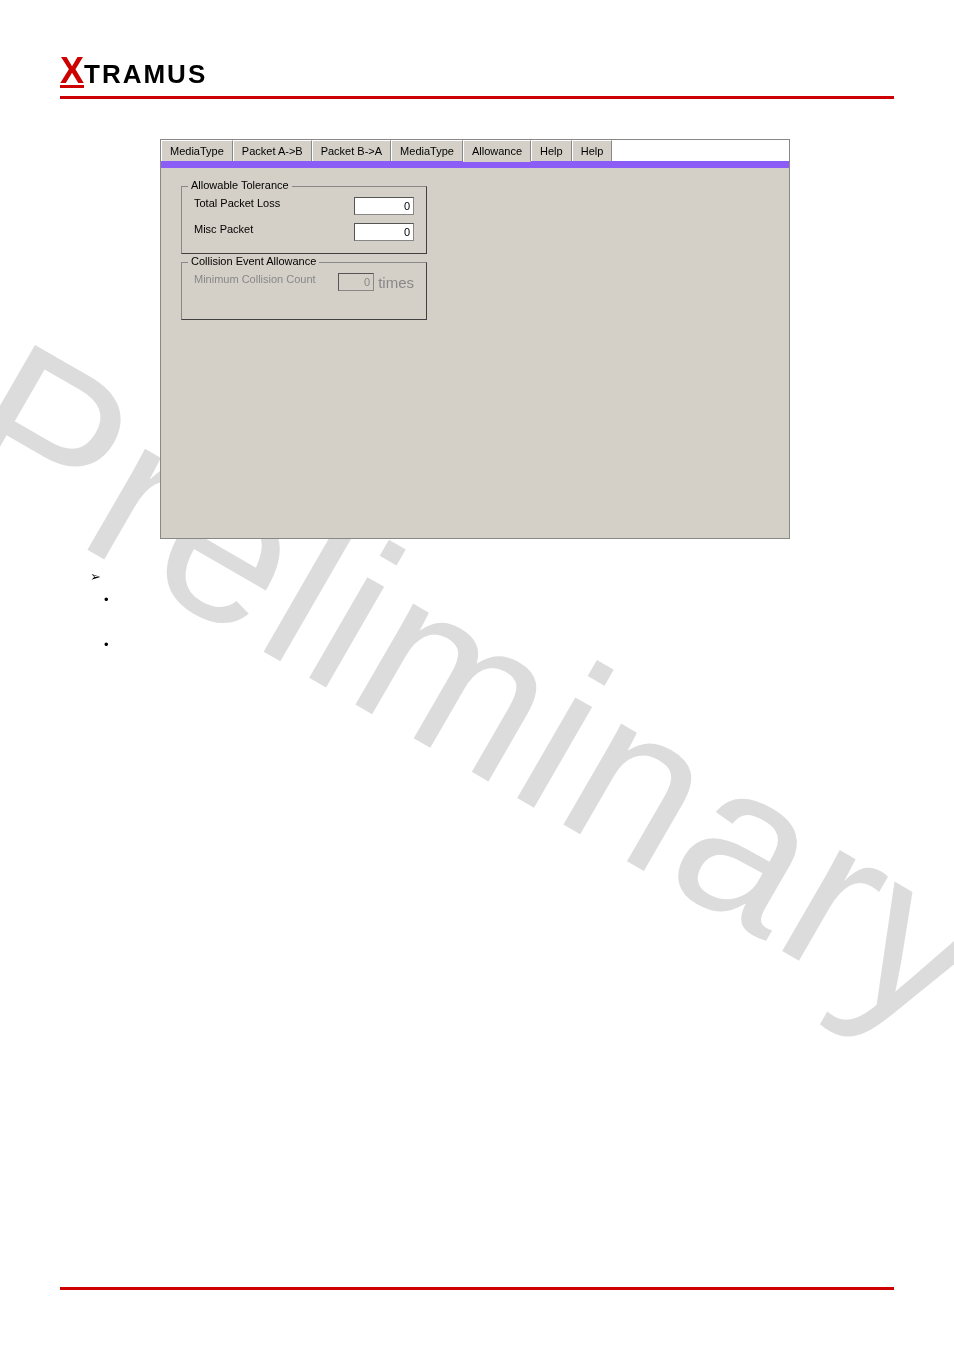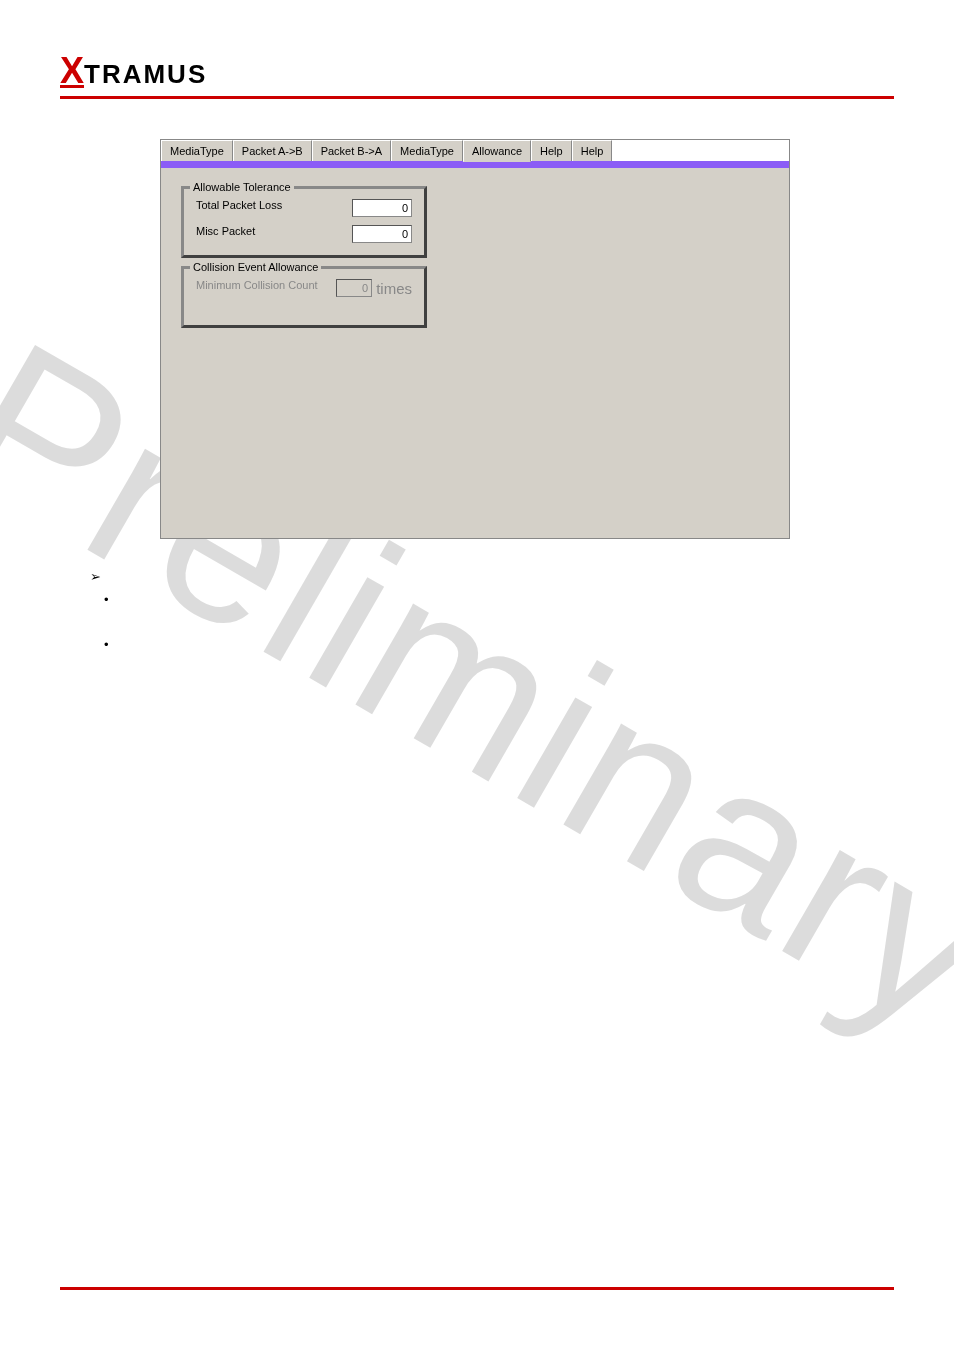--- a/index.html
+++ b/index.html
@@ -89,21 +89,21 @@
     border-top-color: #fff;
     border-left-color: #fff;
     border-bottom: 1px solid #d4d0c8;
     margin-bottom: -1px;
     font-weight: normal;
   }
   .panel-body {
     padding: 18px 20px;
   }
   .groupbox {
-    border: 3px solid #404040;
+    border: 1px solid #404040;
     border-top-color: #888;
     border-left-color: #888;
     padding: 10px 12px 12px 12px;
     margin-bottom: 8px;
     position: relative;
     width: 246px;
   }
   .groupbox-title {
     position: absolute;
     top: -8px;

